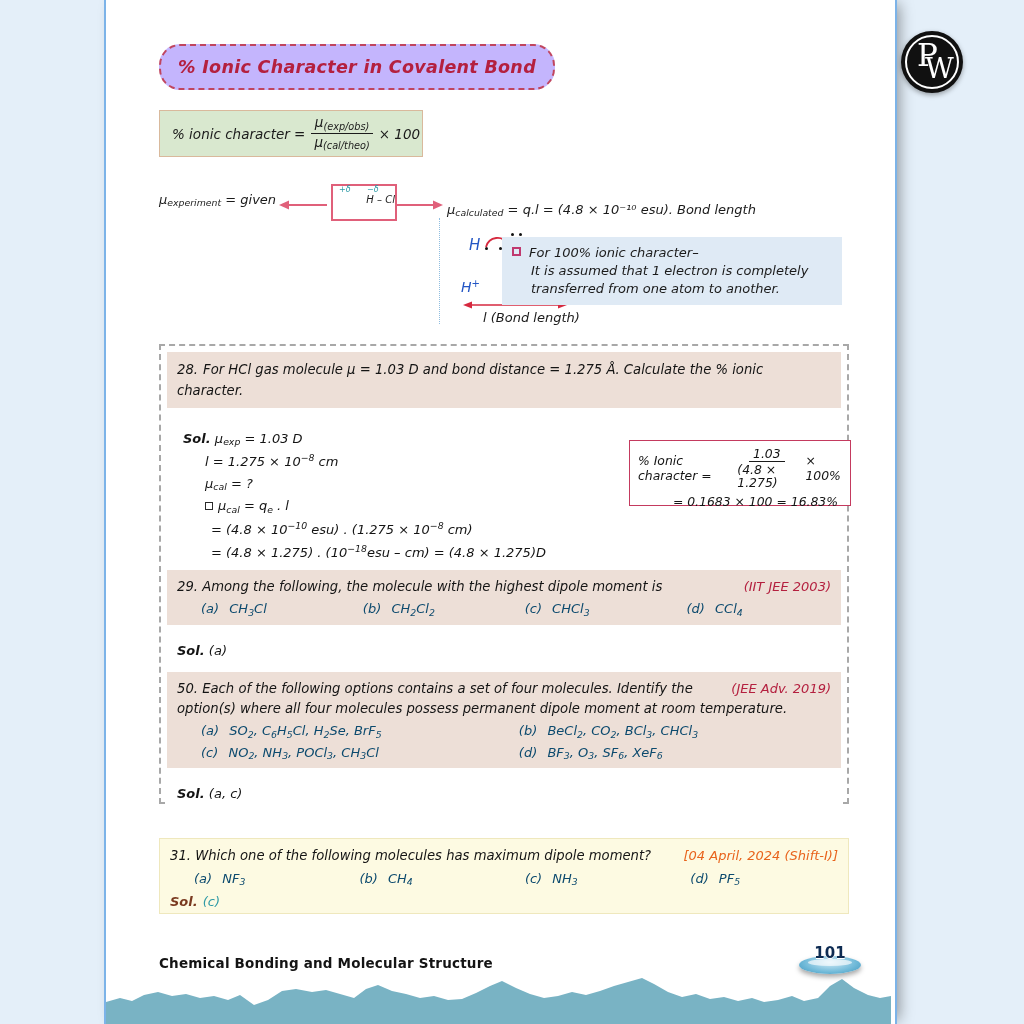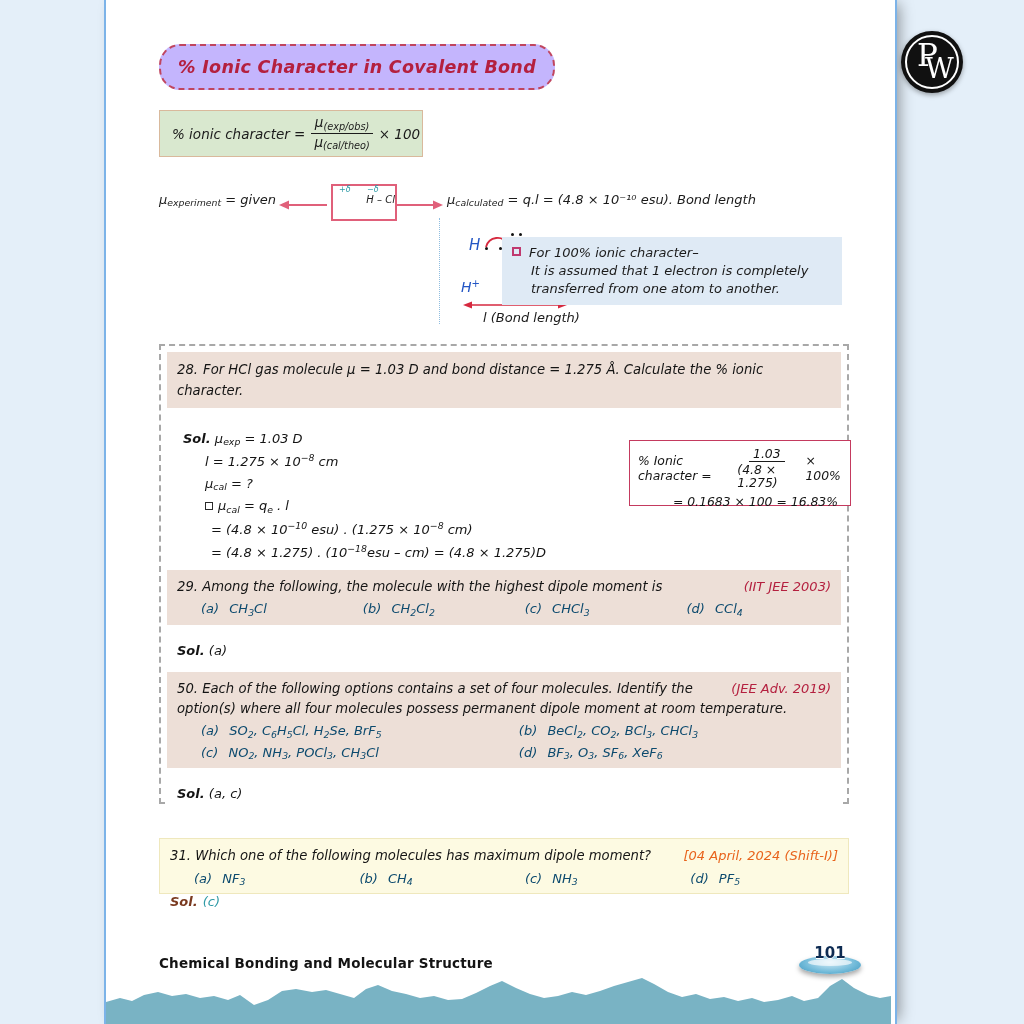--- a/index.html
+++ b/index.html
@@ -73,21 +73,21 @@
     position:absolute;left:172px;top:-1px;width:62px;height:33px;
     border:2px solid #e0607a;background:#ffffff;
   }
   #hcl-box .charges{position:absolute;left:0;top:-1px;width:62px;
     font-size:8px;color:#2e9aa6;font-style:italic;}
   #hcl-box .charges .pd{position:absolute;left:6px;}
   #hcl-box .charges .nd{position:absolute;left:34px;}
   #hcl-box .atoms{position:absolute;left:0;top:8px;width:62px;text-align:right;
     font-size:10px;font-style:italic;color:#1b1b1b;}
   #arrow-right{position:absolute;left:238px;top:14px;width:46px;height:12px;}
-  #mu-calc{position:absolute;left:288px;top:7px;font-size:13px;font-style:italic;
+  #mu-calc{position:absolute;left:288px;top:17px;font-size:13px;font-style:italic;
     color:#1b1b1b;white-space:nowrap;}
 
   
   #v-dotted{position:absolute;left:333px;top:218px;width:0;height:106px;
     border-left:1.5px dotted #8fbde0;}
 
   
   #lewis{position:absolute;left:355px;top:236px;width:150px;height:92px;}
   #lewis .l1{position:absolute;left:8px;top:0px;font-size:15px;font-style:italic;color:#2255c4;}
   #lewis .dot{position:absolute;width:3px;height:3px;border-radius:50%;background:#111;}
@@ -135,21 +135,21 @@
   #pinkbox{
     position:absolute;left:452px;top:14px;width:222px;height:66px;
     border:1.3px solid #c43a5e;background:#ffffff;box-sizing:border-box;
     padding:6px 8px;
   }
   #pinkbox .row1{display:flex;align-items:center;font-size:12.4px;font-style:italic;color:#141414;}
   #pinkbox .row2{margin-top:5px;text-align:right;font-size:12.4px;font-style:italic;color:#141414;padding-right:4px;}
 
   
   #q31{
-    position:absolute;left:53px;top:838px;width:690px;height:56px;
+    position:absolute;left:53px;top:838px;width:690px;height:76px;
     background:#fdfae2;border:1px solid #efe8bd;box-sizing:border-box;
     padding:7px 10px;
   }
   #q31 .srcOr{color:#e8631c;font-style:italic;font-size:13px;white-space:nowrap;}
   #q31 .solLbl{color:#7a3a20;font-weight:bold;font-style:italic;font-size:13px;}
   #q31 .solVal{color:#2e9aa6;font-style:italic;font-size:13px;}
 
   
   #footer-title{
     position:absolute;left:53px;top:955px;font-size:13.5px;font-weight:bold;

